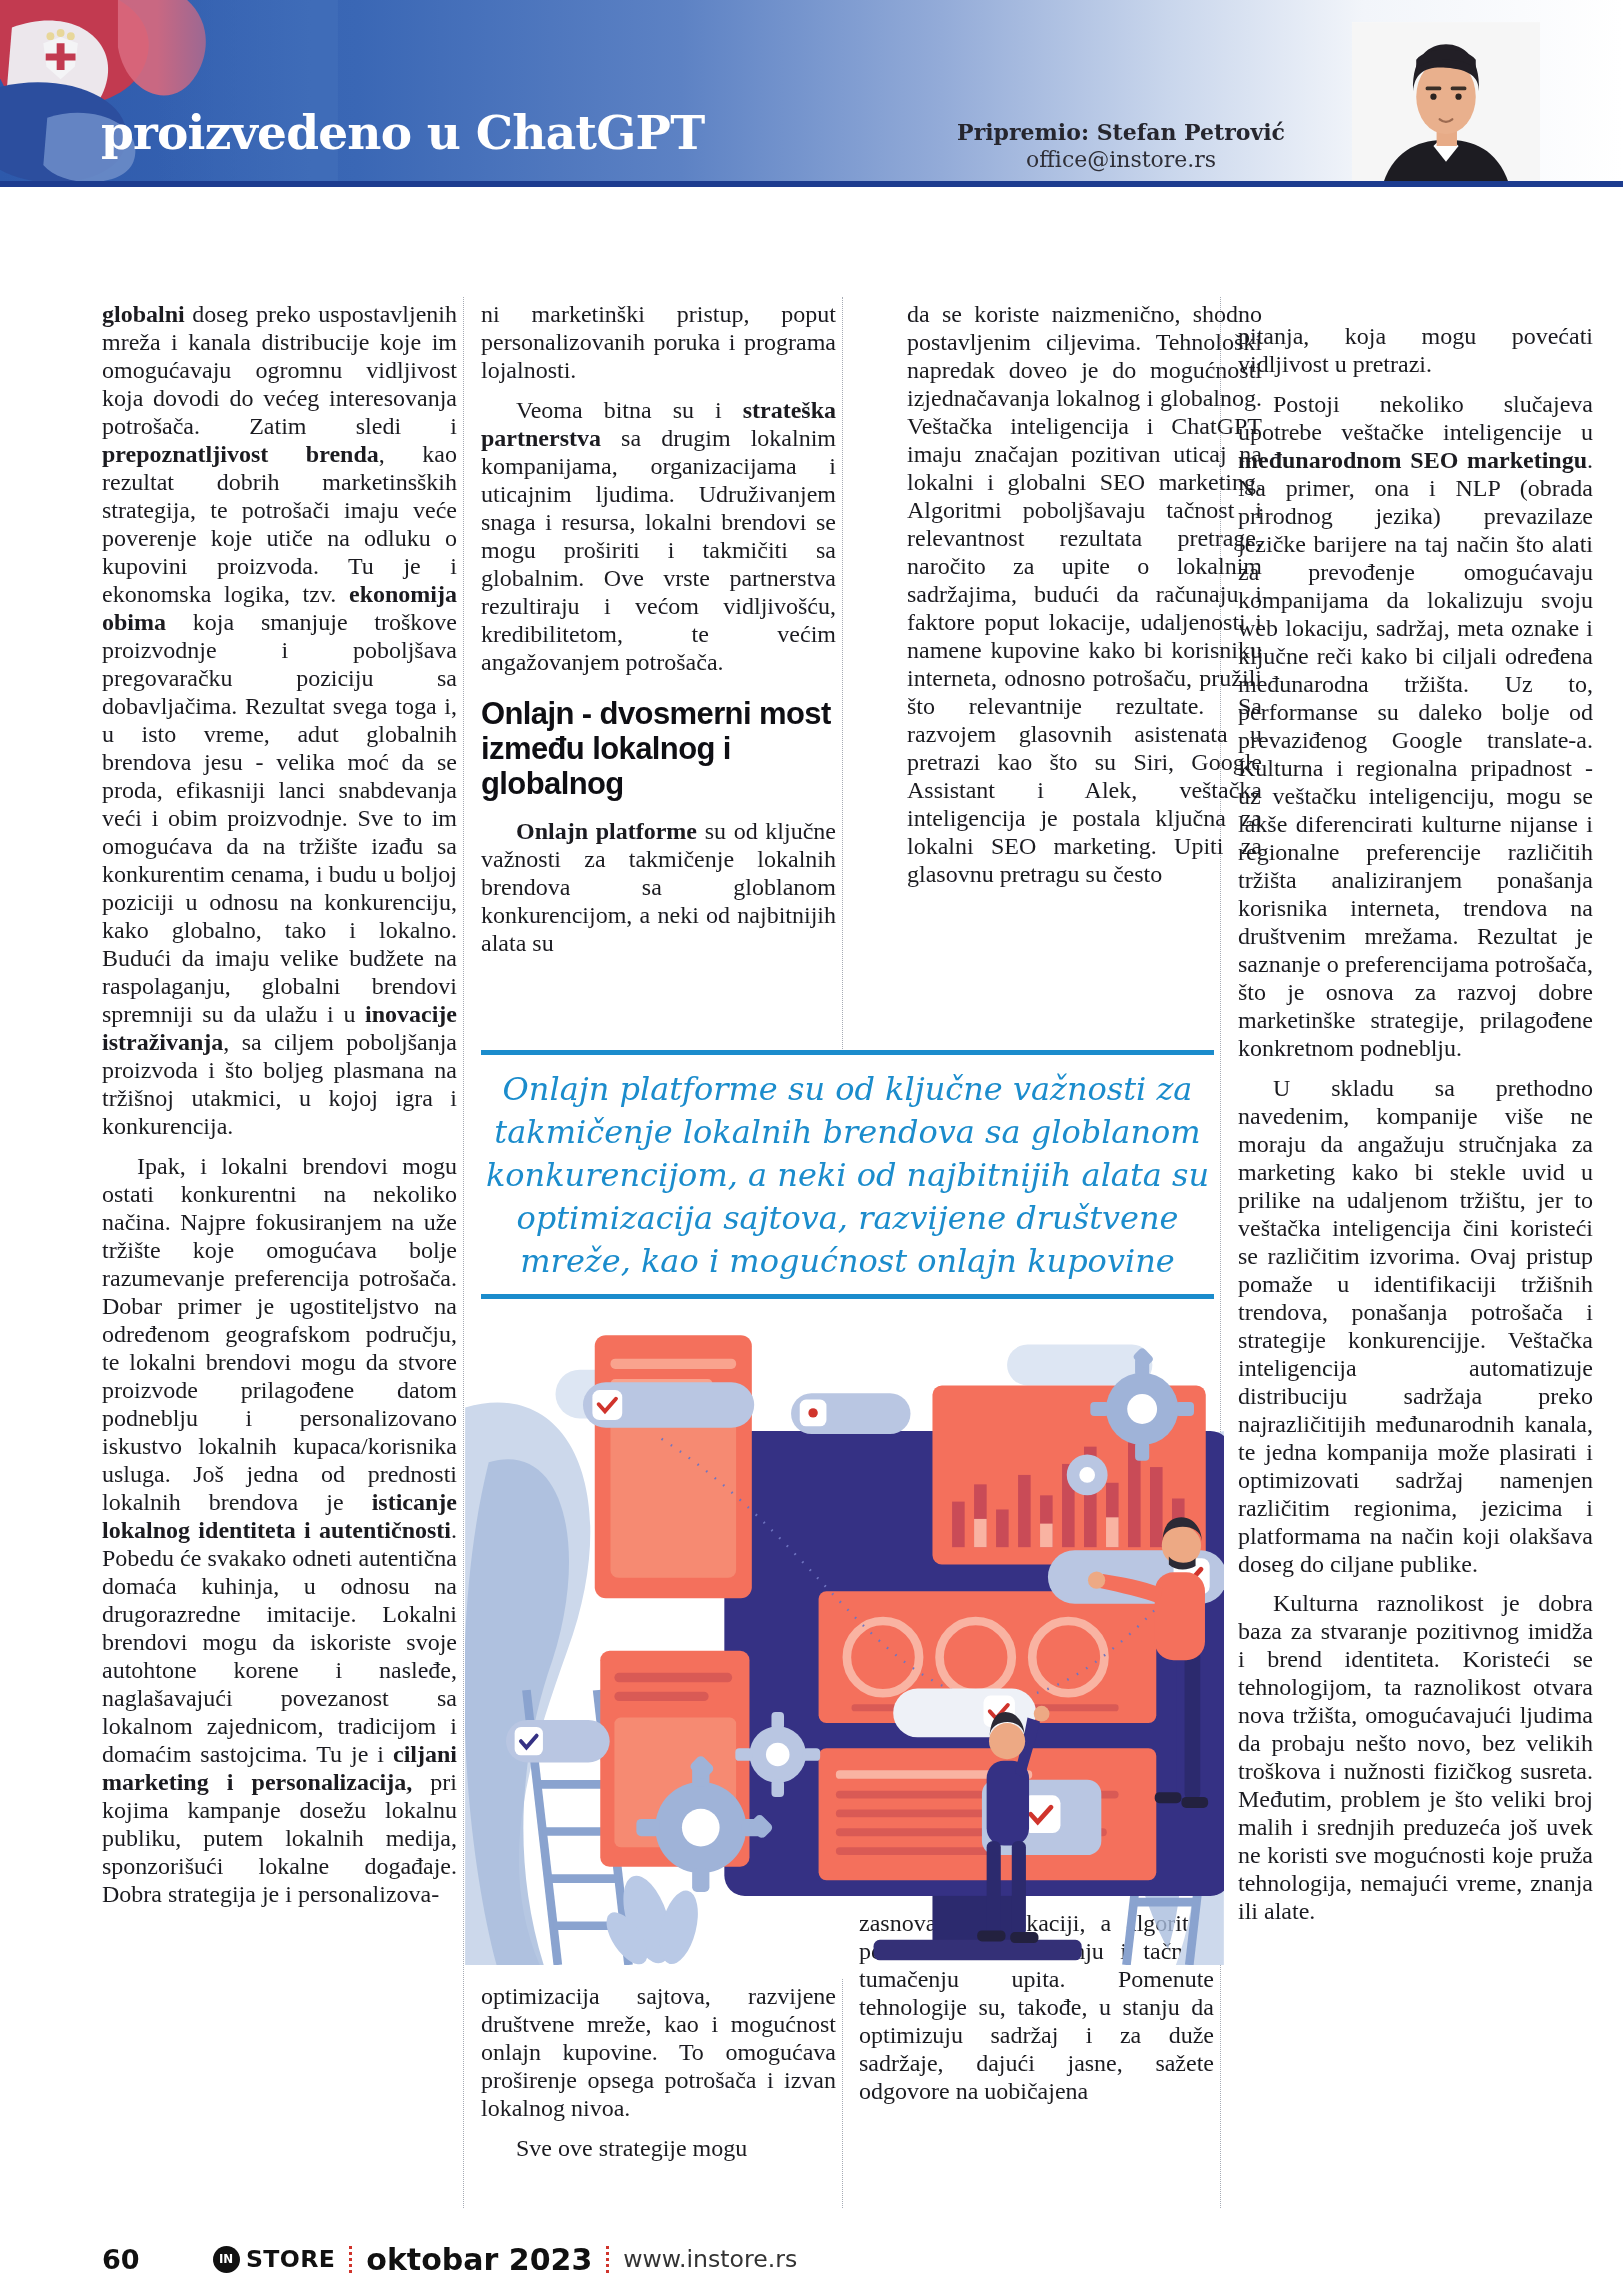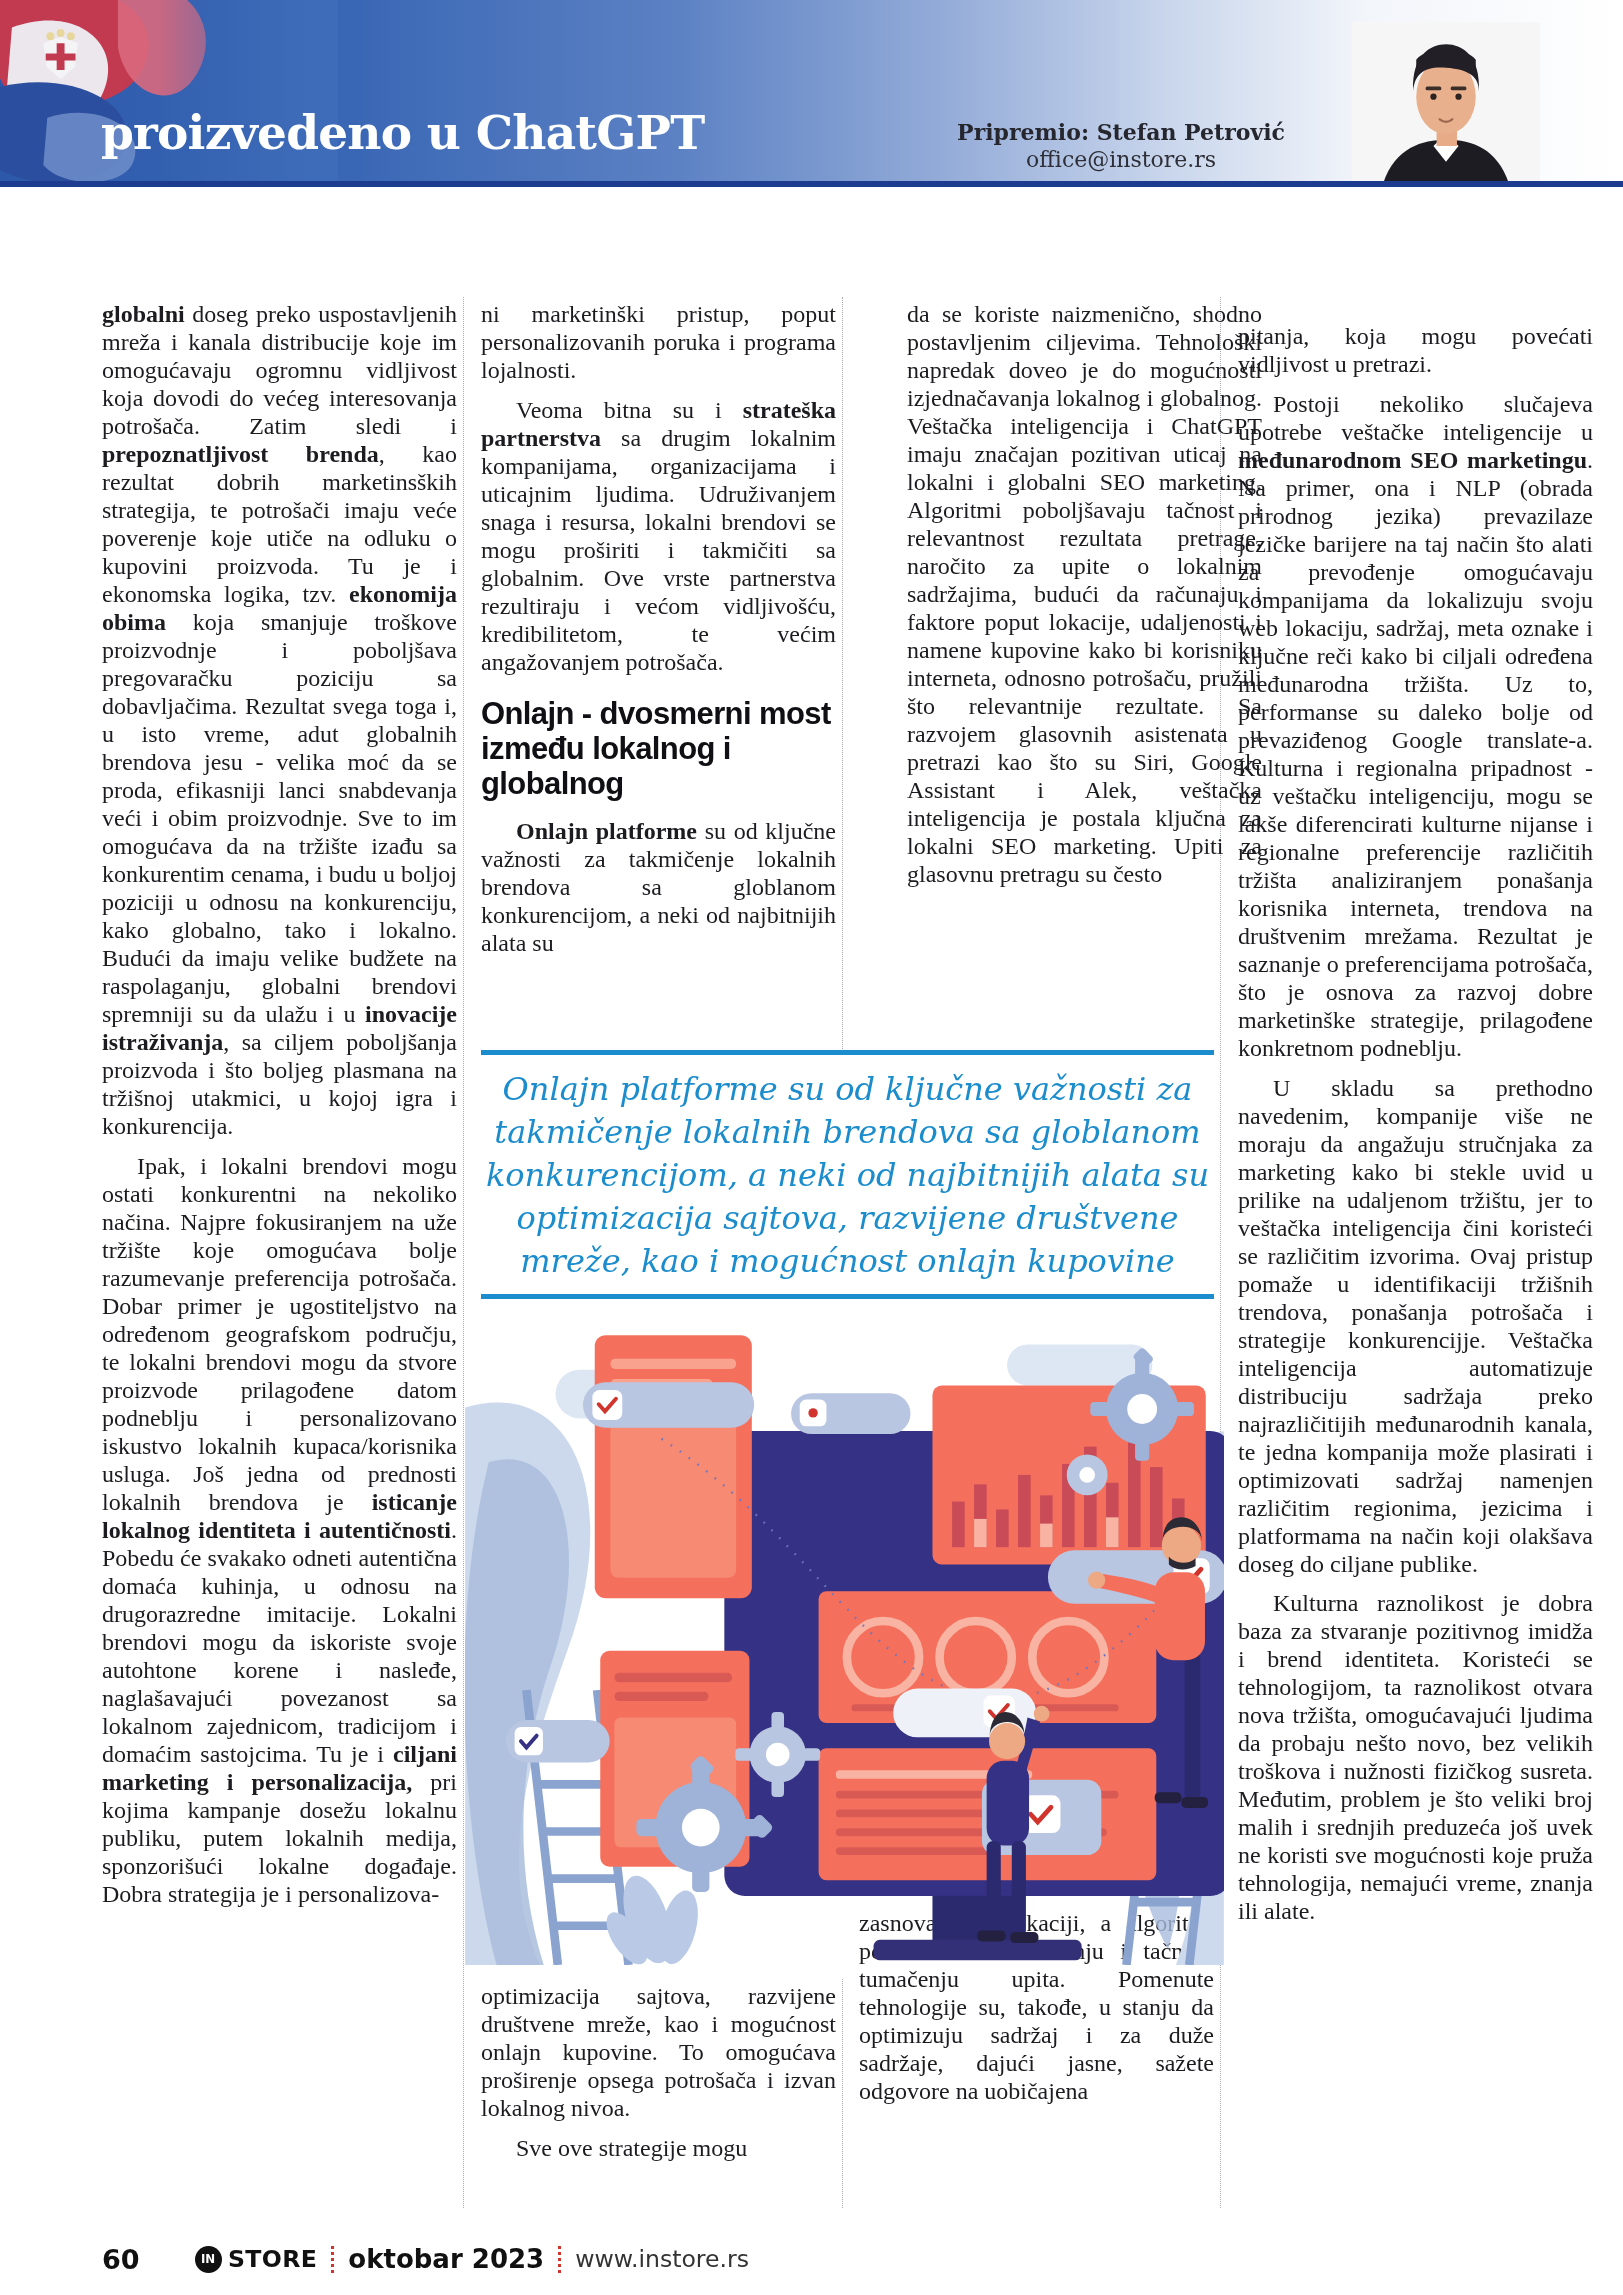--- a/index.html
+++ b/index.html
@@ -49,27 +49,27 @@
          font-family:"DejaVu Serif",serif;font-style:italic;font-weight:500;
          font-size:32px;line-height:43px;color:#1b8ccc;text-align:center;}
 
   
   .illo{position:absolute;left:465px;top:1321px;}
 
   
   .footer{position:absolute;left:102px;top:2241px;width:1414px;height:36px;
           font-family:"DejaVu Sans",sans-serif;display:flex;align-items:center;}
   .pageno{font-weight:bold;font-size:27px;color:#111;}
-  .flogo{display:flex;align-items:center;margin-left:55px;}
+  .flogo{display:flex;align-items:center;margin-left:73px;}
   .incirc{width:27px;height:27px;border-radius:50%;background:#111;color:#fff;
           display:flex;align-items:center;justify-content:center;
           font-size:11.8px;font-weight:bold;letter-spacing:0;}
   .store{font-weight:bold;font-size:23.6px;color:#111;margin-left:6.3px;letter-spacing:0.4px;}
   .fsep{height:27px;border-left:3.9px dotted #d0342c;margin:0 14px;}
-  .issue{font-weight:bold;font-size:26px;color:#111;}
+  .issue{font-weight:bold;font-size:30px;color:#111;}
   .site{font-size:23.6px;color:#333;font-family:"DejaVu Sans",sans-serif;font-weight:normal;}
 </style>
 </head>
 <body>
 
 <div class="page">
 
   <div class="band"></div>
 
   <svg class="flag" width="338" height="183" viewBox="0 0 430 233">

